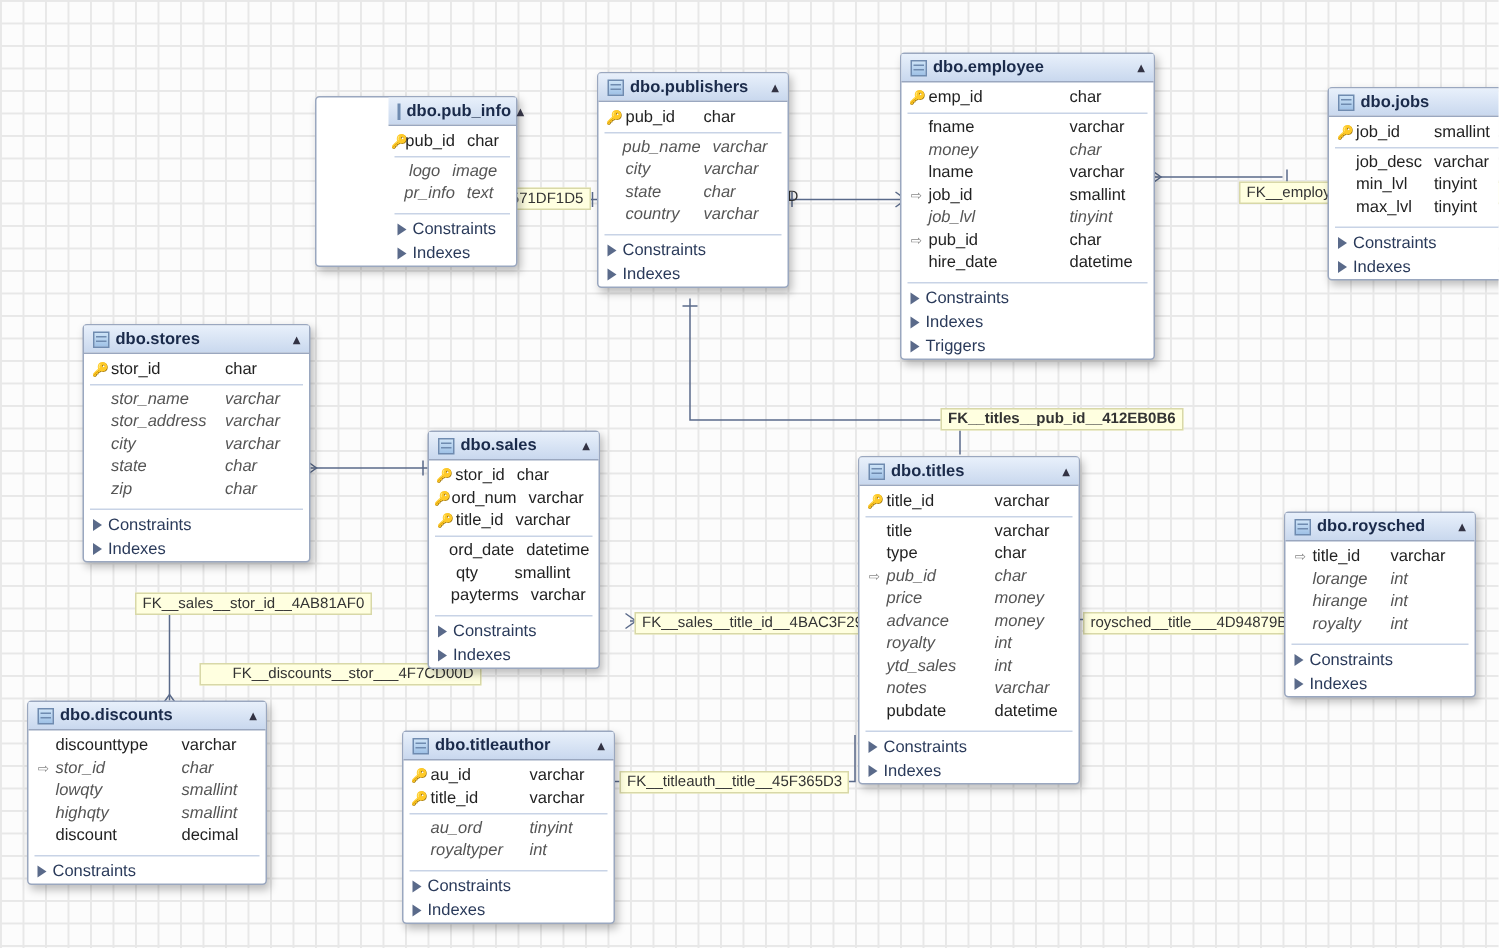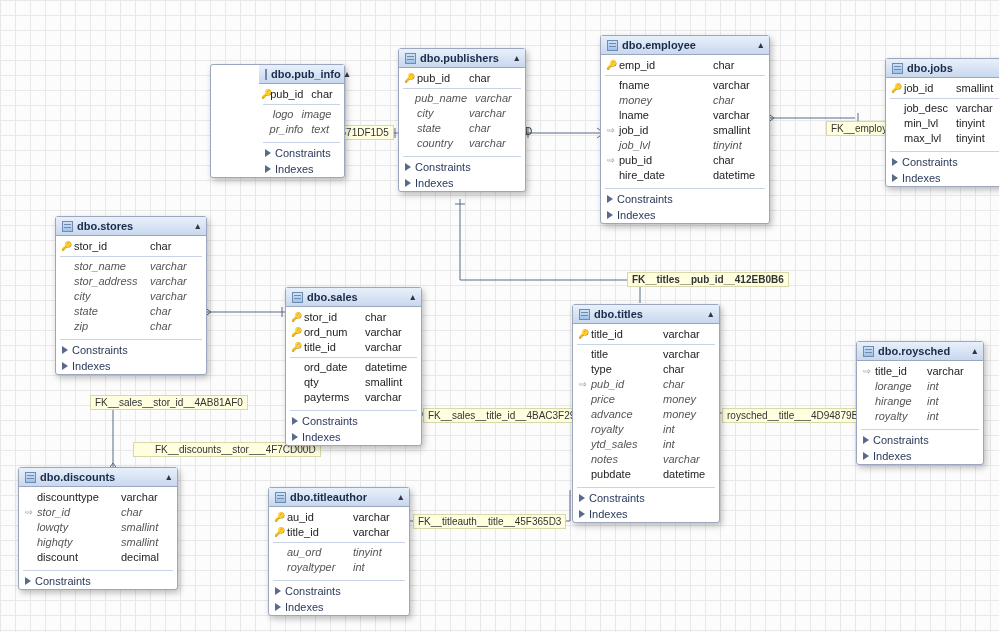--- a/index.html
+++ b/index.html
@@ -277,20 +277,24 @@
       </div>
       <div class="divider"></div>
       <div class="section">
         <span class="tri"></span>
         <span>Constraints</span>
       </div>
       <div class="section">
         <span class="tri"></span>
         <span>Indexes</span>
       </div>
+      <div class="section">
+        <span class="tri"></span>
+        <span>Triggers</span>
+      </div>
     </div>
 <div class="table-box" style="left:885px; top:58px; width:128px;">
       <div class="tb-head">
         <span class="ico-table"></span>
         <span>dbo.jobs</span>
         <span class="collapse">▴</span>
       </div>
       <div class="cols">
         <div class="col-row">
           <span class="col-ico"><span class="key-ico">🔑</span></span>
@@ -366,21 +370,21 @@
       <div class="divider"></div>
       <div class="section">
         <span class="tri"></span>
         <span>Constraints</span>
       </div>
       <div class="section">
         <span class="tri"></span>
         <span>Indexes</span>
       </div>
     </div>
-<div class="table-box" style="left:285px; top:287px; width:137px;">
+<div class="table-box" style="left:285px; top:287px; width:115px;">
       <div class="tb-head">
         <span class="ico-table"></span>
         <span>dbo.sales</span>
         <span class="collapse">▴</span>
       </div>
       <div class="cols">
         <div class="col-row">
           <span class="col-ico"><span class="key-ico">🔑</span></span>
           <span class="col-name req">stor_id</span>
           <span class="col-type req">char</span>

